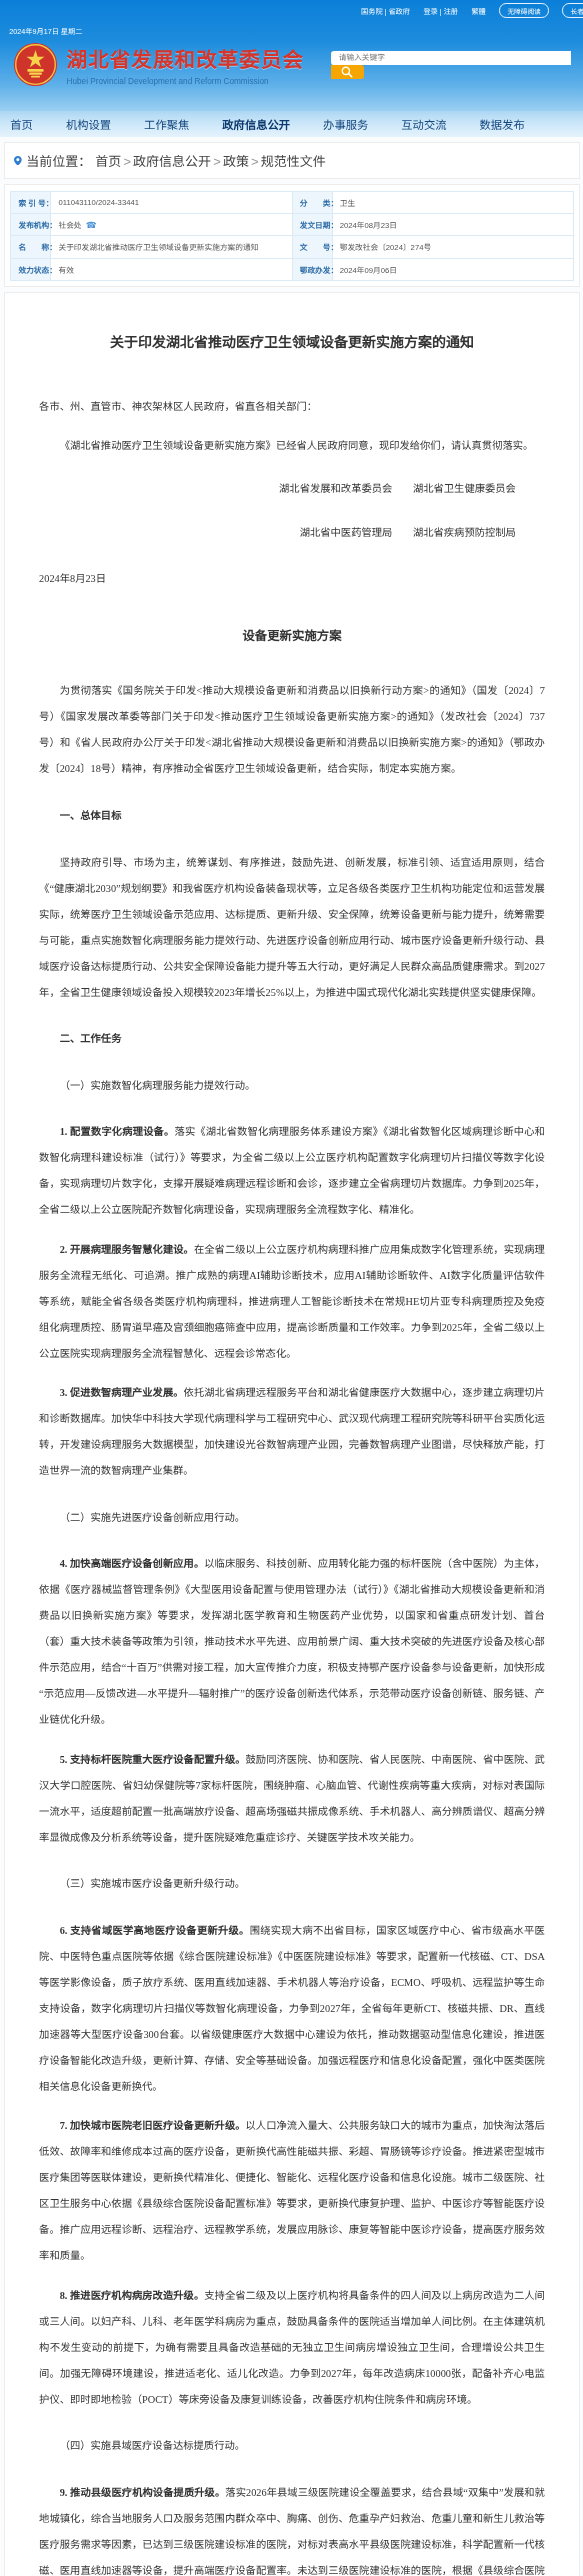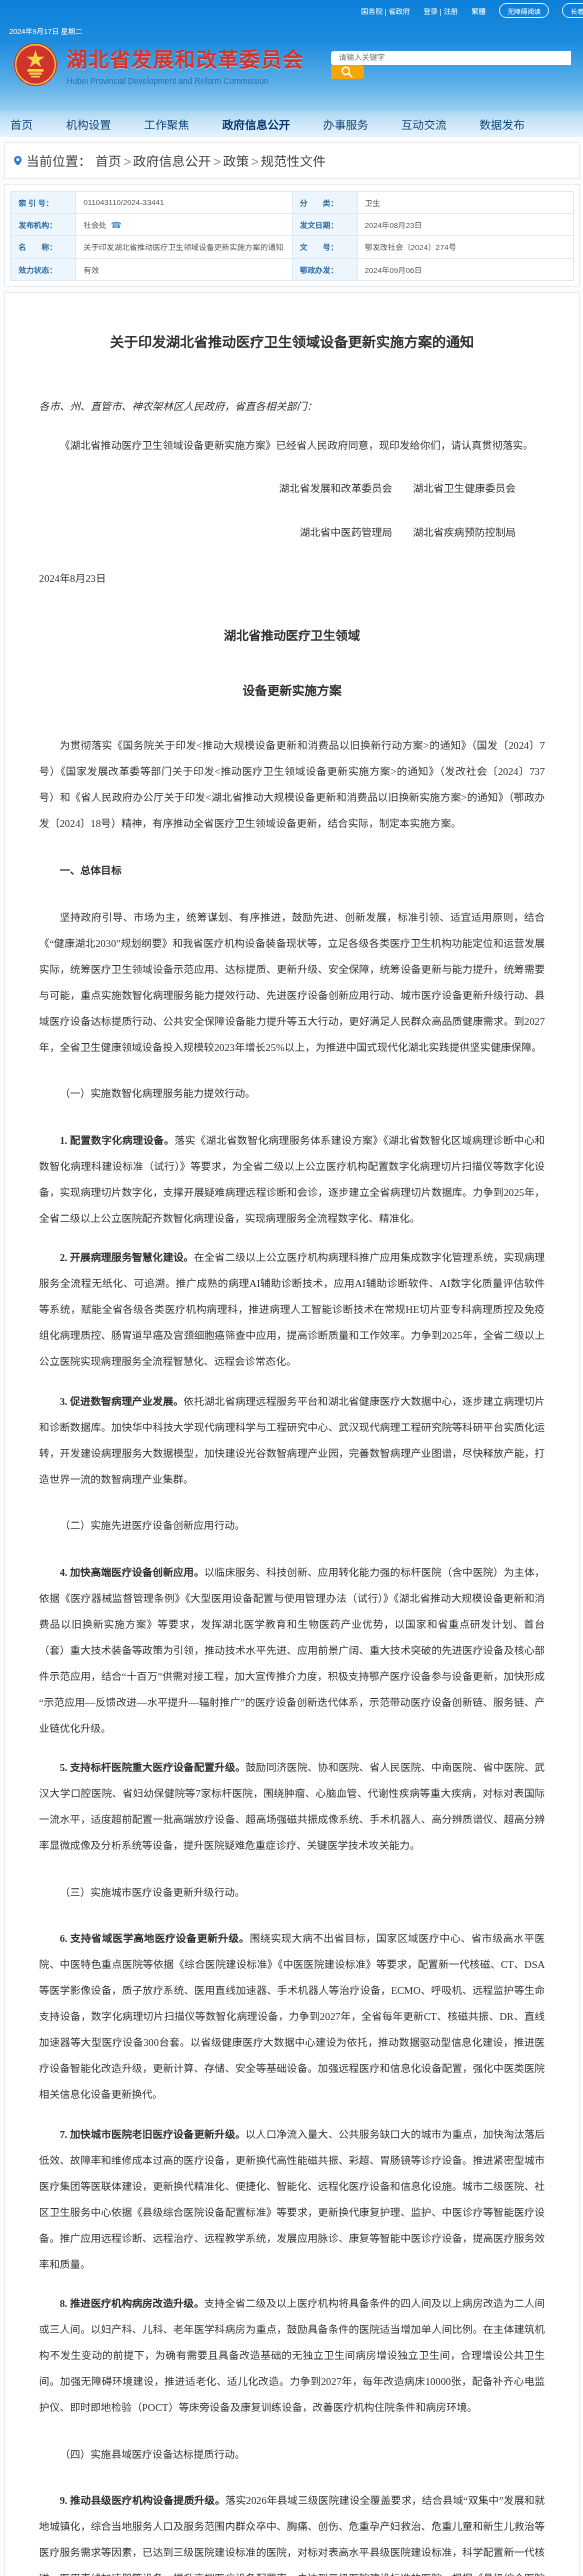--- a/index.html
+++ b/index.html
@@ -60,33 +60,33 @@
     padding:8.2px 9.3px; font-size:13px; color:#444;
     display:flex; align-items:center; gap:4.1px;
   }
   .crumb-sep { color:#999; margin:0 2.1px; }
   .crumb-link { color:#444; cursor:pointer; }
   
   .meta-card { background:#fff; border:0.5px solid #ececec; margin:5.2px 4.1px 0 4.1px; padding:5.2px; }
   table.meta { width:100%; border-collapse:collapse; table-layout:fixed; }
   table.meta td { border:0.5px solid #dcEAf5; border:0.5px solid #dceaf5; padding:5.2px 7.2px; font-size:7.7px; height:21.6px; }
   td.m-label {
-    width:65px; background:#eef6fd; color:#2f6ea8; font-weight:bold; white-space:nowrap;
+    width:40px; background:#eef6fd; color:#2f6ea8; font-weight:bold; white-space:nowrap;
   }
   td.m-value { color:#555; background:#fff; }
   .phone-ic { color:#4f94d6; font-size:8.8px; margin-left:4.1px; cursor:pointer; }
   
   .doc-card {
     background:#fff; border:0.5px solid #ececec; margin:5.2px 4.1px 7.2px 4.1px;
     padding:15.5px 34px 31px 34px;
     font-family:"Liberation Serif","DejaVu Serif",serif; color:#333;
   }
   .doc-block { font-size:10.3px; line-height:26px; text-align:justify; margin:13.4px 0; }
   .doc-title { text-align:center; font-size:14px; font-weight:bold; line-height:20.6px; margin:24px 0 40px; }
-  .doc-salute { text-indent:0;font-style:italic; }
+  .doc-salute { text-indent:0; }
   .doc-p { text-indent:2em; }
   .doc-h2 { font-weight:bold; text-indent:2em; margin:20.6px 0; }
   .doc-h3 { text-indent:2em; margin:20.6px 0; }
   .doc-sign { text-align:right; padding-right:29px; text-indent:0; margin:17.5px 0; }
   .doc-date { text-align:left; padding-right:47px; text-indent:0; margin:20.6px 0 31px; }
   .doc-sub { text-align:center; font-weight:bold; font-size:12.4px; text-indent:0; margin:29px 0; }
   .doc-lead { font-weight:bold; }
 </style>
 </head>
 <body>
@@ -181,25 +181,25 @@
     </table>
   </div>
 
   <div class="doc-card" id="doc-body">
       <div class="doc-block doc-title">关于印发湖北省推动医疗卫生领域设备更新实施方案的通知</div>
       <div class="doc-block doc-salute">各市、州、直管市、神农架林区人民政府，省直各相关部门：</div>
       <div class="doc-block doc-p">《湖北省推动医疗卫生领域设备更新实施方案》已经省人民政府同意，现印发给你们，请认真贯彻落实。</div>
       <div class="doc-block doc-sign">湖北省发展和改革委员会　　湖北省卫生健康委员会</div>
       <div class="doc-block doc-sign">湖北省中医药管理局　　湖北省疾病预防控制局</div>
       <div class="doc-block doc-date">2024年8月23日</div>
-      <div class="doc-block doc-sub">湖北省推动医疗卫生领域</div>
       <div class="doc-block doc-sub">设备更新实施方案</div>
       <div class="doc-block doc-p">为贯彻落实《国务院关于印发&lt;推动大规模设备更新和消费品以旧换新行动方案&gt;的通知》（国发〔2024〕7号）《国家发展改革委等部门关于印发&lt;推动医疗卫生领域设备更新实施方案&gt;的通知》（发改社会〔2024〕737号）和《省人民政府办公厅关于印发&lt;湖北省推动大规模设备更新和消费品以旧换新实施方案&gt;的通知》（鄂政办发〔2024〕18号）精神，有序推动全省医疗卫生领域设备更新，结合实际，制定本实施方案。</div>
       <div class="doc-block doc-h2">一、总体目标</div>
       <div class="doc-block doc-p">坚持政府引导、市场为主，统筹谋划、有序推进，鼓励先进、创新发展，标准引领、适宜适用原则，结合《“健康湖北2030”规划纲要》和我省医疗机构设备装备现状等，立足各级各类医疗卫生机构功能定位和运营发展实际，统筹医疗卫生领域设备示范应用、达标提质、更新升级、安全保障，统筹设备更新与能力提升，统筹需要与可能，重点实施数智化病理服务能力提效行动、先进医疗设备创新应用行动、城市医疗设备更新升级行动、县域医疗设备达标提质行动、公共安全保障设备能力提升等五大行动，更好满足人民群众高品质健康需求。到2027年，全省卫生健康领域设备投入规模较2023年增长25%以上，为推进中国式现代化湖北实践提供坚实健康保障。</div>
+      <div class="doc-block doc-h2">二、工作任务</div>
       <div class="doc-block doc-h3">（一）实施数智化病理服务能力提效行动。</div>
       <div class="doc-block doc-p"><b class="doc-lead">1. 配置数字化病理设备。</b>落实《湖北省数智化病理服务体系建设方案》《湖北省数智化区域病理诊断中心和数智化病理科建设标准（试行）》等要求，为全省二级以上公立医疗机构配置数字化病理切片扫描仪等数字化设备，实现病理切片数字化，支撑开展疑难病理远程诊断和会诊，逐步建立全省病理切片数据库。力争到2025年，全省二级以上公立医院配齐数智化病理设备，实现病理服务全流程数字化、精准化。</div>
       <div class="doc-block doc-p"><b class="doc-lead">2. 开展病理服务智慧化建设。</b>在全省二级以上公立医疗机构病理科推广应用集成数字化管理系统，实现病理服务全流程无纸化、可追溯。推广成熟的病理AI辅助诊断技术，应用AI辅助诊断软件、AI数字化质量评估软件等系统，赋能全省各级各类医疗机构病理科，推进病理人工智能诊断技术在常规HE切片亚专科病理质控及免疫组化病理质控、肠胃道早癌及宫颈细胞癌筛查中应用，提高诊断质量和工作效率。力争到2025年，全省二级以上公立医院实现病理服务全流程智慧化、远程会诊常态化。</div>
       <div class="doc-block doc-p"><b class="doc-lead">3. 促进数智病理产业发展。</b>依托湖北省病理远程服务平台和湖北省健康医疗大数据中心，逐步建立病理切片和诊断数据库。加快华中科技大学现代病理科学与工程研究中心、武汉现代病理工程研究院等科研平台实质化运转，开发建设病理服务大数据模型，加快建设光谷数智病理产业园，完善数智病理产业图谱，尽快释放产能，打造世界一流的数智病理产业集群。</div>
       <div class="doc-block doc-h3">（二）实施先进医疗设备创新应用行动。</div>
       <div class="doc-block doc-p"><b class="doc-lead">4. 加快高端医疗设备创新应用。</b>以临床服务、科技创新、应用转化能力强的标杆医院（含中医院）为主体，依据《医疗器械监督管理条例》《大型医用设备配置与使用管理办法（试行）》《湖北省推动大规模设备更新和消费品以旧换新实施方案》等要求，发挥湖北医学教育和生物医药产业优势，以国家和省重点研发计划、首台（套）重大技术装备等政策为引领，推动技术水平先进、应用前景广阔、重大技术突破的先进医疗设备及核心部件示范应用，结合“十百万”供需对接工程，加大宣传推介力度，积极支持鄂产医疗设备参与设备更新，加快形成“示范应用—反馈改进—水平提升—辐射推广”的医疗设备创新迭代体系，示范带动医疗设备创新链、服务链、产业链优化升级。</div>
       <div class="doc-block doc-p"><b class="doc-lead">5. 支持标杆医院重大医疗设备配置升级。</b>鼓励同济医院、协和医院、省人民医院、中南医院、省中医院、武汉大学口腔医院、省妇幼保健院等7家标杆医院，围绕肿瘤、心脑血管、代谢性疾病等重大疾病，对标对表国际一流水平，适度超前配置一批高端放疗设备、超高场强磁共振成像系统、手术机器人、高分辨质谱仪、超高分辨率显微成像及分析系统等设备，提升医院疑难危重症诊疗、关键医学技术攻关能力。</div>
       <div class="doc-block doc-h3">（三）实施城市医疗设备更新升级行动。</div>
       <div class="doc-block doc-p"><b class="doc-lead">6. 支持省域医学高地医疗设备更新升级。</b>围绕实现大病不出省目标，国家区域医疗中心、省市级高水平医院、中医特色重点医院等依据《综合医院建设标准》《中医医院建设标准》等要求，配置新一代核磁、CT、DSA等医学影像设备，质子放疗系统、医用直线加速器、手术机器人等治疗设备，ECMO、呼吸机、远程监护等生命支持设备，数字化病理切片扫描仪等数智化病理设备，力争到2027年，全省每年更新CT、核磁共振、DR、直线加速器等大型医疗设备300台套。以省级健康医疗大数据中心建设为依托，推动数据驱动型信息化建设，推进医疗设备智能化改造升级，更新计算、存储、安全等基础设备。加强远程医疗和信息化设备配置，强化中医类医院相关信息化设备更新换代。</div>
       <div class="doc-block doc-p"><b class="doc-lead">7. 加快城市医院老旧医疗设备更新升级。</b>以人口净流入量大、公共服务缺口大的城市为重点，加快淘汰落后低效、故障率和维修成本过高的医疗设备，更新换代高性能磁共振、彩超、胃肠镜等诊疗设备。推进紧密型城市医疗集团等医联体建设，更新换代精准化、便捷化、智能化、远程化医疗设备和信息化设施。城市二级医院、社区卫生服务中心依据《县级综合医院设备配置标准》等要求，更新换代康复护理、监护、中医诊疗等智能医疗设备。推广应用远程诊断、远程治疗、远程教学系统，发展应用脉诊、康复等智能中医诊疗设备，提高医疗服务效率和质量。</div>

